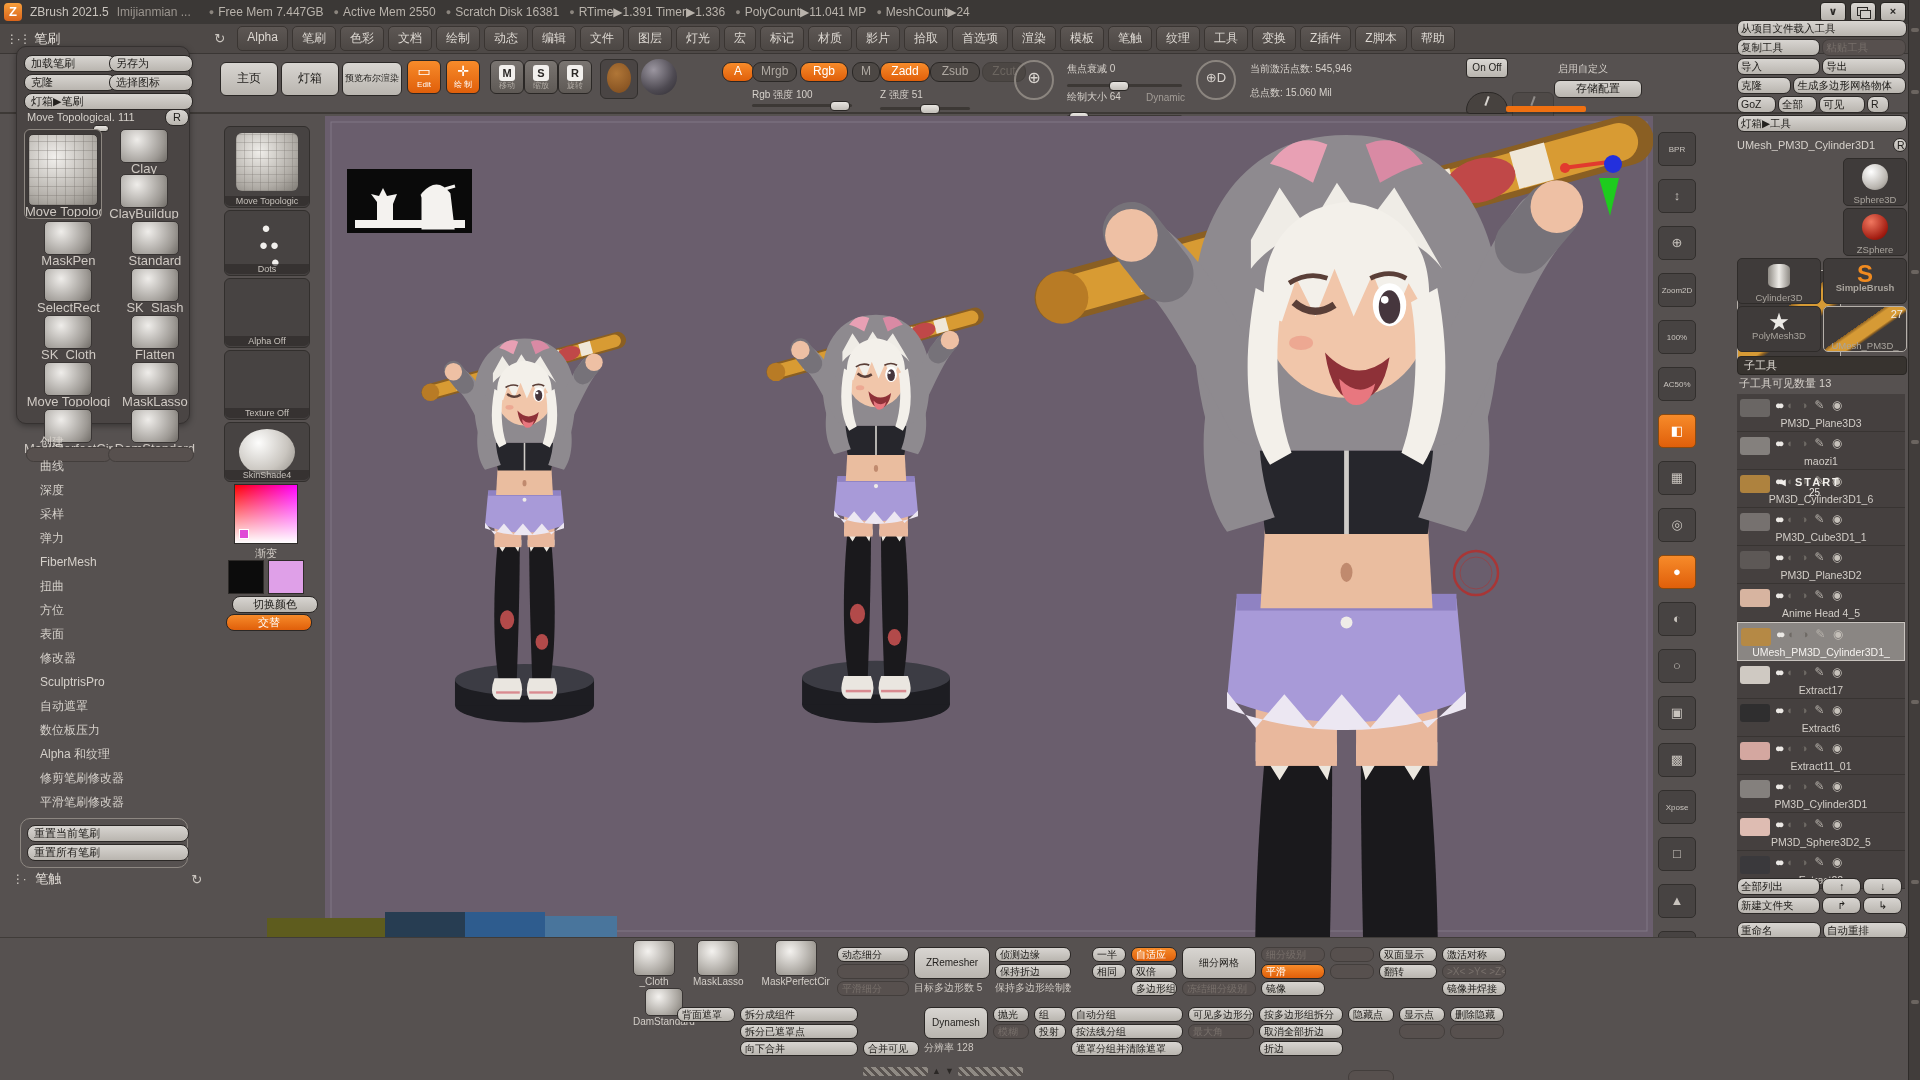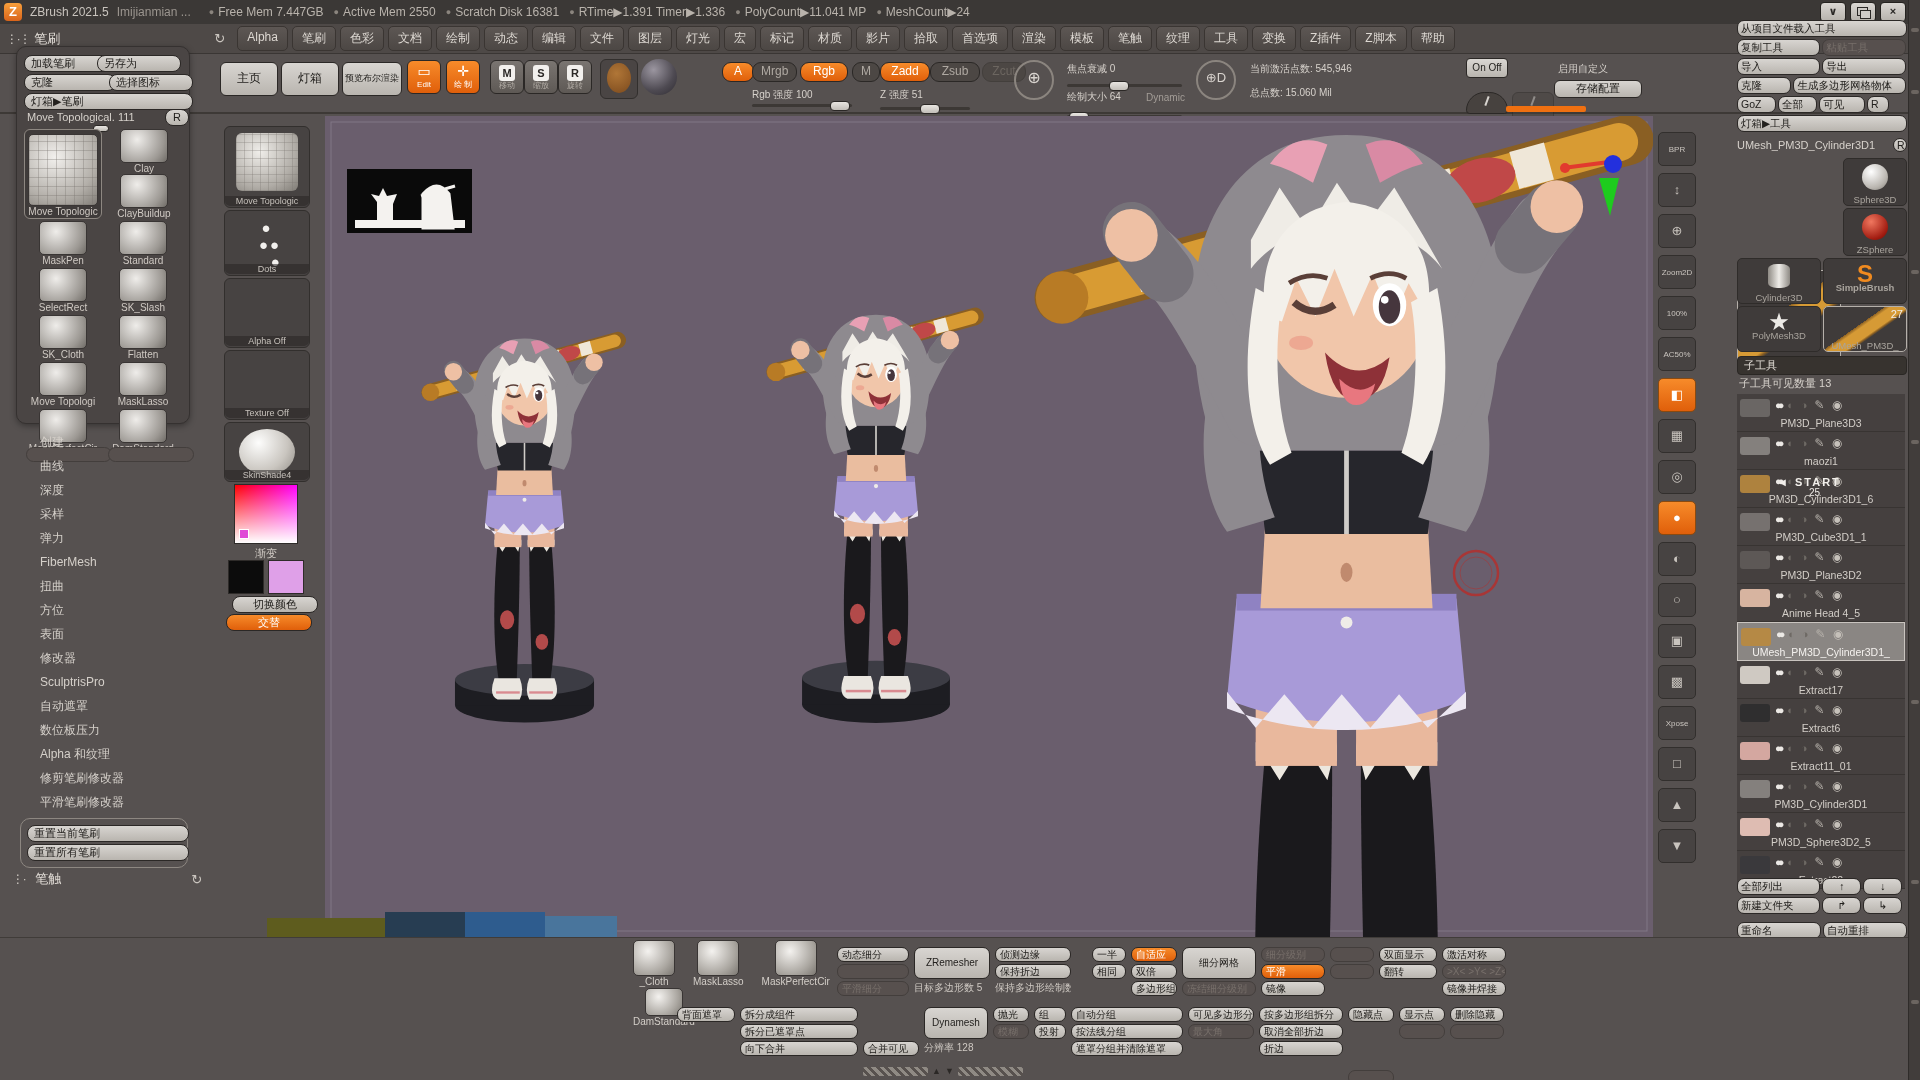--- a/index.html
+++ b/index.html
@@ -46,36 +46,36 @@
   .gauge-dial{width:40px;height:20px;background:#47423f;border:1px solid #2b2826;border-radius:20px 20px 4px 4px;position:relative}
   .gauge-dial::after{content:"";position:absolute;left:19px;top:3px;width:2px;height:10px;background:#d8d4cf;transform:rotate(20deg)}
   .gauge-dial.dim{opacity:.45}
   
   #brushpal{left:16px;top:46px;width:172px;height:376px;background:#4a4544;border:1px solid #353130;border-radius:10px;box-shadow:0 2px 6px rgba(0,0,0,.35)}
   .pbtn{background:linear-gradient(#d8d5d1,#b9b5af);border:1px solid #2b2826;border-radius:8px;color:#23211e;font-size:11px;line-height:15px;text-align:left;padding:0 6px;white-space:nowrap;overflow:hidden}
   .pbtn.dim{background:#57504e;color:#7c756f;border-color:#433e3c}
   .bp-grid{position:absolute;left:7px;top:82px;width:158px}
   .bcell{text-align:center}
   .bthumb{width:46px;height:32px;margin:0 auto;border-radius:5px;background:radial-gradient(circle at 35% 30%,#efedea,#9d9994 70%,#6f6b66);border:1px solid #393534}
-  .bcell .nm{font-size:10px;color:#cfc9c3;line-height:11px;white-space:nowrap;overflow:hidden}
+  .bcell .nm{font-size:13px;color:#cfc9c3;line-height:11px;white-space:nowrap;overflow:hidden}
   .featuredcell{background:#3f3b3a;border:1px solid #8d8781;border-radius:6px}
   .featuredcell .bthumb{width:68px;height:70px;margin-top:4px;background:
      repeating-linear-gradient(0deg,rgba(120,115,110,.35) 0 1px,transparent 1px 9px),
      repeating-linear-gradient(90deg,rgba(120,115,110,.35) 0 1px,transparent 1px 9px),
      radial-gradient(circle at 38% 32%,#f2f0ed,#b3afa9 65%,#817d77)}
   .sec-item{color:#d5d0ca;font-size:12px;line-height:24px;padding-left:24px}
   #resetbox{left:20px;top:818px;width:166px;height:48px;border:1px solid #8d8781;border-radius:10px}
   
   .traycell{background:#474342;border:1px solid #322f2d;border-radius:6px;text-align:center;position:absolute;left:224px;width:84px}
   .traycell .nm{position:absolute;bottom:1px;left:0;right:0;font-size:9px;color:#c6c1bb;background:rgba(40,37,36,.55);border-radius:0 0 5px 5px}
   .tray-sph{width:56px;height:46px;margin:6px auto;border-radius:50%;background:radial-gradient(circle at 35% 30%,#fdfdfc,#c9c5bf 60%,#8e8a84)}
   
   #canvas{left:325px;top:116px;width:1328px;height:821px;background:#6a5e6d}
   
-  #rightshelf{left:1658px;top:132px;width:40px;display:flex;flex-direction:column;gap:7px}
+  #rightshelf{left:1658px;top:132px;width:40px;display:flex;flex-direction:column;gap:13px}
   .rsbtn{width:36px;height:32px;background:#474342;border:1px solid #322f2d;border-radius:5px;color:#c9c4be;display:flex;align-items:center;justify-content:center;flex-direction:column}
   .rsbtn .rs-label{font-size:8px}
   .rsbtn .rs-glyph{font-size:13px;line-height:14px}
   .rsbtn.active{background:linear-gradient(#f78b2a,#e05f0a);color:#fff;border-color:#8a4a10}
   
   #rightpanel{left:1737px;top:20px;width:170px;height:1060px}
   .rp-flex{display:flex;flex-wrap:wrap;gap:2px}
   .rpbtn{box-sizing:border-box;background:linear-gradient(#d8d5d1,#b9b5af);border:1px solid #2b2826;border-radius:7px;color:#23211e;font-size:10.5px;line-height:15px;padding:0 3px;text-align:left;white-space:nowrap;overflow:hidden;height:17px}
   .rpbtn.dim{background:#57504e;color:#776f6a;border-color:#433e3c}
   .w100{width:100%}.w49{width:49%}.w32{width:32%}.w66{width:66.5%}.w28{width:27%}.w24{width:23%}.w14{width:13%}
@@ -234,21 +234,21 @@
   <div class="abs gauge" style="left:1466px;top:4px">On Off</div>
   <div class="abs gauge-dial" style="left:1466px;top:26px"></div>
   <div class="abs gauge-dial dim" style="left:1512px;top:4px;height:42px;border-radius:6px"></div>
   <div class="abs slider-lab" style="left:1558px;top:8px">启用自定义</div>
   <div class="abs shelf-btn" style="left:1554px;top:26px;width:86px;height:16px;line-height:15px;font-size:11px">存储配置</div>
 </div>
 <div class="abs" id="orangebar"></div>
 
 <div id="brushpal" class="abs">
   <div class="abs pbtn" style="left:7px;top:8px;width:78px">加载笔刷</div>
-  <div class="abs pbtn" style="left:80px;top:8px;width:70px">另存为</div>
+  <div class="abs pbtn" style="left:92px;top:8px;width:70px">另存为</div>
   <div class="abs pbtn" style="left:7px;top:27px;width:78px">克隆</div>
   <div class="abs pbtn" style="left:92px;top:27px;width:70px">选择图标</div>
   <div class="abs pbtn" style="left:7px;top:46px;width:155px">灯箱▶笔刷</div>
   <div class="abs" style="left:10px;top:64px;color:#d6d1cb;font-size:11px">Move Topological. 111</div>
   <div class="abs sl-handle" style="left:76px;top:78px;width:14px;height:5px"></div>
   <div class="abs pbtn" style="left:148px;top:62px;width:10px;text-align:center">R</div>
   <div class="bp-grid">
     <div class="abs bcell featuredcell" style="left:0;top:0;width:76px;height:88px">
       <div class="bthumb"></div>
       <div class="nm">Move Topologic</div>

